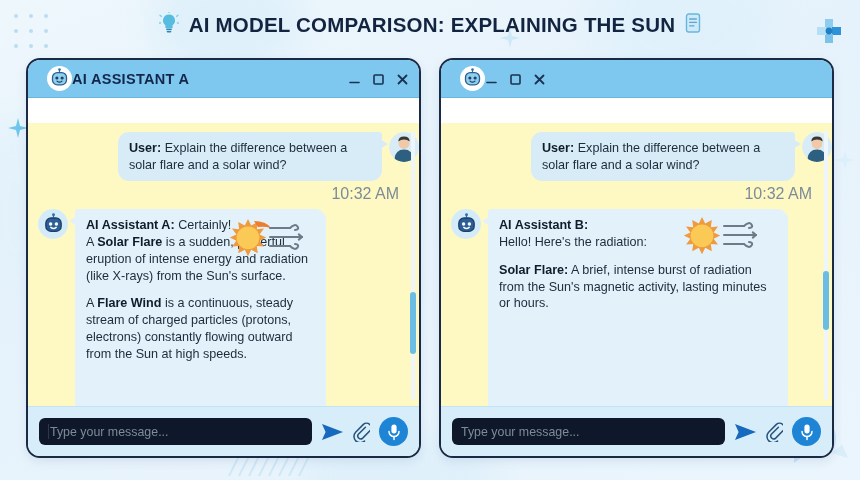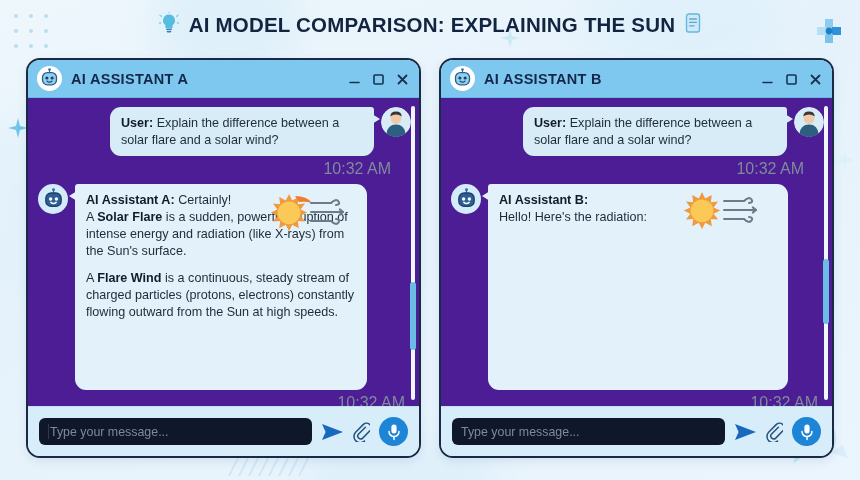--- a/index.html
+++ b/index.html
@@ -58,40 +58,40 @@
     border: 2px solid #1b2a44;
     border-radius: 14px;
     display: flex; flex-direction: column;
     overflow: hidden;
     box-shadow: 0 4px 10px rgba(40,90,140,.10);
   }
 
   .titlebar {
     height: 38px; flex: 0 0 38px;
     background: #7ec8ef;
-    display: flex; align-items: center; gap: 9px;
-    padding: 0 10px 0 9px;
+    display: flex; align-items: center; gap: 0;
+    padding: 0 10px 0 19px;
     border-bottom: 1px solid #66b6e0;
   }
   .bot-badge {
     width: 25px; height: 25px; border-radius: 50%;
     background: #ffffff; display: flex; align-items: center; justify-content: center;
     flex: 0 0 25px;
   }
   .title-text {
     font-size: 14.5px; font-weight: 700; color: #14274a; letter-spacing: .3px;
     flex: 1 1 auto; white-space: nowrap;
   }
   .wctrls { display: flex; align-items: center; gap: 11px; color: #1a3152; }
   .wctrl { width: 13px; height: 13px; display: block; cursor: pointer; }
 
   
   .msgs {
     flex: 1 1 auto; position: relative; overflow: hidden;
-    background: #4c1d95; padding: 9px 8px 4px 10px;
+    background: #fef9c3; padding: 9px 0 4px 10px; margin-top: 25px;
   }
   .row { display: flex; align-items: flex-start; gap: 7px; }
   .row.user { justify-content: flex-end; }
   .row.bot  { justify-content: flex-start; }
 
   .avatar { width: 30px; height: 30px; border-radius: 50%; flex: 0 0 30px; overflow: hidden; }
   .bot-av { background: #d4ecfa; display: flex; align-items: center; justify-content: center; }
 
   .bubble {
     border-radius: 11px; padding: 8px 11px;
@@ -309,21 +309,21 @@
         <div class="avatar bot-av">
           <svg width="23" height="23" viewBox="0 0 24 24">
             <line x1="12" y1="1.5" x2="12" y2="5" stroke="#2f6fa8" stroke-width="1.3"></line>
             <circle cx="12" cy="1.8" r="1.5" fill="#2f6fa8"></circle>
             <rect x="4" y="5.2" width="16" height="14" rx="5.5" fill="#2b5f96" stroke="#1d3f68" stroke-width="1.4"></rect>
             <circle cx="9" cy="11.4" r="1.8" fill="#ffffff"></circle>
               <circle cx="15" cy="11.4" r="1.8" fill="#ffffff"></circle>
             <path d="M9.2 15 q2.8 2.4 5.6 0" stroke="#ffffff" stroke-width="1.5" fill="none" stroke-linecap="round"></path>
           </svg>
         </div>
-        <div class="bubble bot" style="width:292px;min-height:206px">
+        <div class="bubble bot" style="width:251px;min-height:206px">
           <span class="tail-l"></span>
           <div class="sunwrap sun-a">
             <svg width="88" height="52" viewBox="0 0 88 52">
               <path d="M24 4 l3.2 6.4 6.6-3.4 -1 7.2 7.2-.6 -4.4 5.8 6.6 3.2 -6.6 3.2 4.4 5.8 -7.2-.6 1 7.2 -6.6-3.4 -3.2 6.4 -3.2-6.4 -6.6 3.4 1-7.2 -7.2.6 4.4-5.8 -6.6-3.2 6.6-3.2 -4.4-5.8 7.2.6 -1-7.2 6.6 3.4z" fill="#ef9a3d"></path>
               <path d="M30 6 q12 0 17 7 q-7-2-13-1z" fill="#ef7d2e"></path>
               <circle cx="24" cy="22.8" r="11.4" fill="#fbc955"></circle>
               <g stroke="#6d7b88" stroke-width="2" stroke-linecap="round" fill="none">
                 <path d="M46 13 h20"></path>
                 <path d="M66 13 q5-5 7.6-1.4 q2 3-2.6 3.4"></path>
                 <path d="M46 22 h28"></path>
@@ -382,21 +382,20 @@
       <div class="bot-badge">
         <svg width="21" height="21" viewBox="0 0 24 24">
           <line x1="12" y1="1.5" x2="12" y2="5" stroke="#2f6fa8" stroke-width="1.3"></line>
           <circle cx="12" cy="1.8" r="1.5" fill="#2f6fa8"></circle>
           <rect x="4" y="5.2" width="16" height="14" rx="5.5" fill="#8fd0ef" stroke="#2f5f92" stroke-width="1.5"></rect>
           <circle cx="9" cy="11.4" r="1.8" fill="#1d3f68"></circle>
             <circle cx="15" cy="11.4" r="1.8" fill="#1d3f68"></circle>
           <path d="M9.2 15 q2.8 2.4 5.6 0" stroke="#1d3f68" stroke-width="1.5" fill="none" stroke-linecap="round"></path>
         </svg>
       </div>
-      <div class="title-text">AI ASSISTANT B</div>
       <div class="wctrls">
         <span class="wctrl">
           <svg width="13" height="13" viewBox="0 0 13 13">
               <line x1="2" y1="9.5" x2="11" y2="9.5" stroke="#1a3152" stroke-width="1.6" stroke-linecap="round"></line>
             </svg>
         </span>
         <span class="wctrl">
           <svg width="13" height="13" viewBox="0 0 13 13">
               <rect x="2" y="2" width="9" height="9" rx="1" fill="none" stroke="#1a3152" stroke-width="1.6"></rect>
             </svg>
@@ -451,20 +450,23 @@
                 <path d="M74 22 l4 0"></path>
                 <path d="M78 22 l-3.2-2.6 M78 22 l-3.2 2.6"></path>
                 <path d="M46 31 h20"></path>
                 <path d="M66 31 q5 5 7.6 1.4 q2-3-2.6-3.4"></path>
               </g>
             </svg>
           </div>
           <p>
             <b>AI Assistant B:</b><br>
             <span>Hello! Here's the radiation:</span>
+          </p>
+          <p>
+            <b>Solar Flare:</b><span> A brief, intense burst of radiation from the Sun's magnetic activity, lasting minutes or hours.</span>
           </p>
         </div>
       </div>
       <div class="stamp">10:32 AM</div>
 
       <div class="scrollbar">
         <div class="sb-track"></div>
         <div class="sb-thumb b"></div>
       </div>
     </div>

